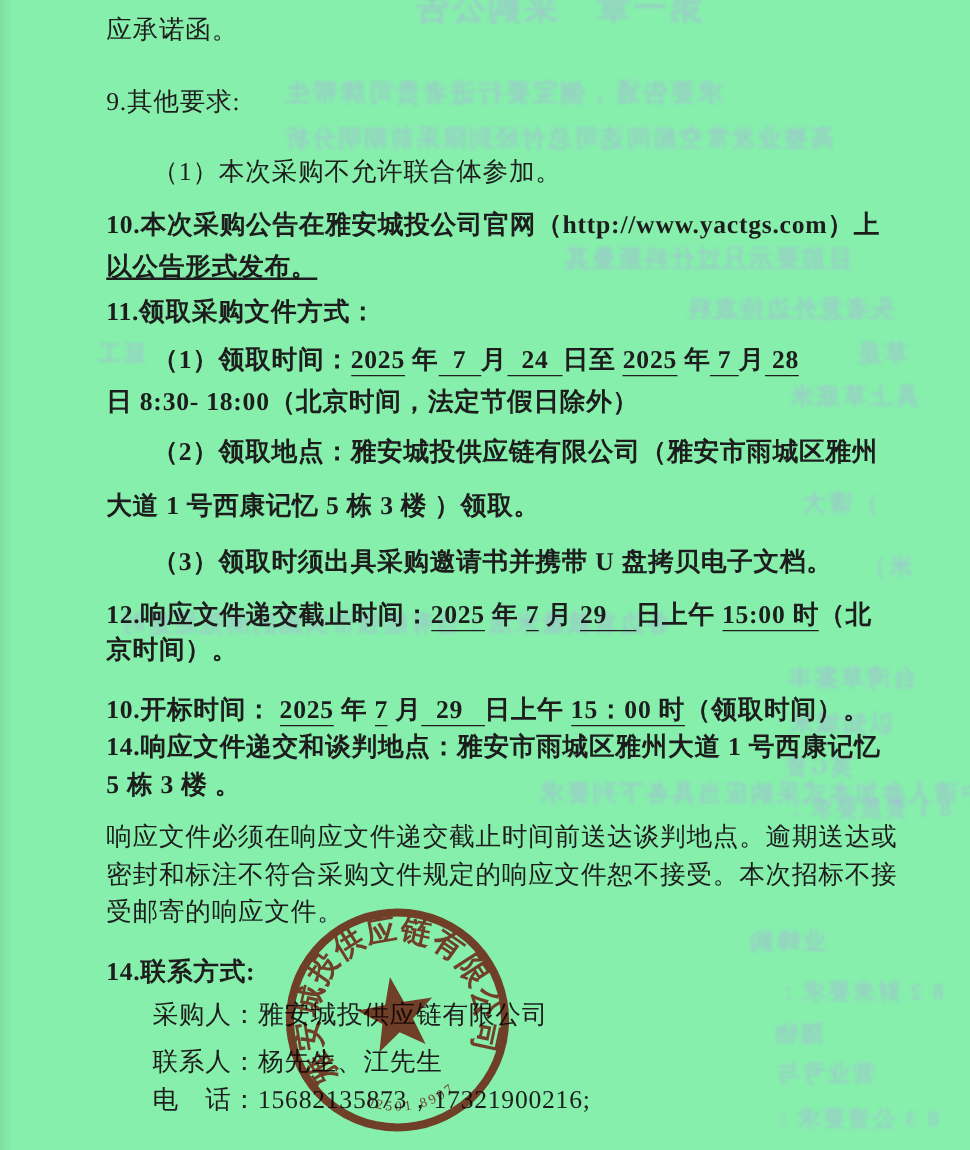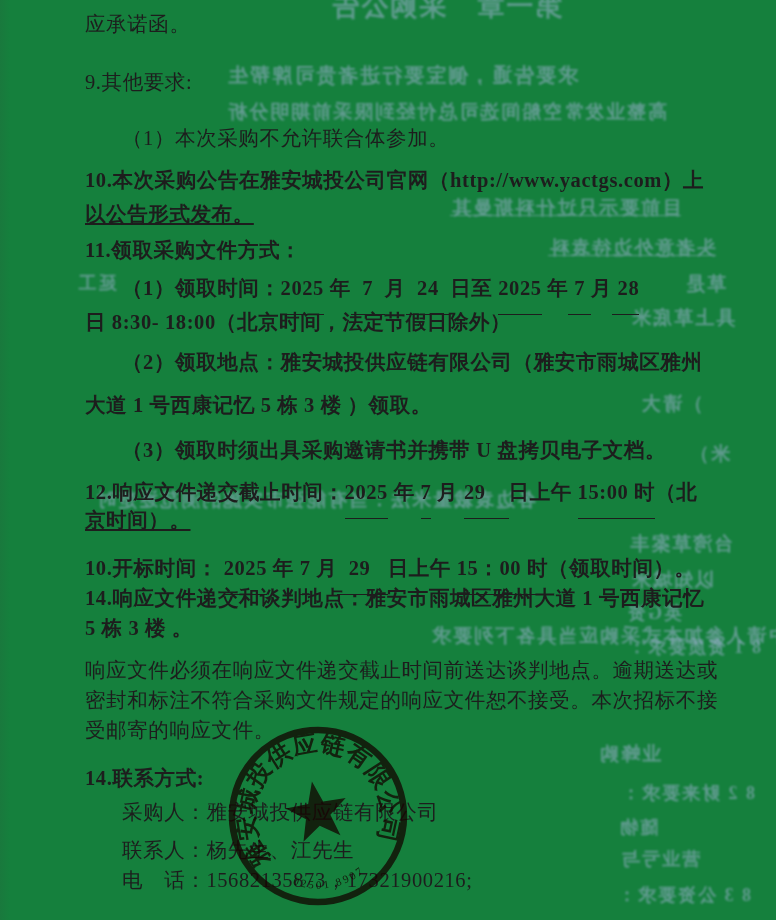--- a/index.html
+++ b/index.html
@@ -1,40 +1,40 @@
 <!DOCTYPE html>
 <html><head>
 <meta charset="utf-8">
 <style>
   html,body { margin:0; padding:0; background:#e8e8e8; }
   .page {
     position:relative;
     width:776px; height:920px;
     margin:0 auto;
-    background:#15803d;
+    background:#86efac;
     overflow:hidden;
     font-family:"Liberation Serif","DejaVu Serif",serif;
     color:#1d1d1d;
   }
   
   .page::before {
     content:"";
     position:absolute; left:0; top:0; bottom:0; width:10px;
     background:linear-gradient(to right, rgba(60,60,60,0.10), rgba(60,60,60,0));
     pointer-events:none;
   }
   .line {
     position:absolute;
     font-size:20.5px;
     line-height:1.25;
     letter-spacing:0.6px;
     white-space:pre;
   }
   .line.b { font-weight:bold; }
-  .u { border-bottom:1.6px solid #1d1d1d; padding-bottom:15px; }
+  .u { border-bottom:1.6px solid #1d1d1d; padding-bottom:1px; }
   .bleed {
     position:absolute;
     color:#a6b4da;
     opacity:0.52;
     filter:blur(1.1px);
     font-weight:bold;
     transform:scaleX(-1);
     white-space:pre;
     letter-spacing:2px;
     line-height:1.1;
@@ -82,21 +82,21 @@
       <div class="line" style="left: 122px; top: 126px;"><span>（1）本次采购不允许联合体参加。</span></div>
       <div class="line b" style="left: 85px; top: 168px;"><span>10.本次采购公告在雅安城投公司官网（http://www.yactgs.com）上</span></div>
       <div class="line b" style="left: 85px; top: 202px; text-decoration: underline;"><span>以公告形式发布。</span></div>
       <div class="line b" style="left: 85px; top: 238px;"><span>11.领取采购文件方式：</span></div>
       <div class="line b" style="left: 122px; top: 276px;"><span>（1）领取时间：</span><span class="u">2025</span><span> 年</span><span class="u">  7  </span><span>月</span><span class="u">  24  </span><span>日至 </span><span class="u">2025</span><span> 年</span><span class="u"> 7 </span><span>月</span><span class="u"> 28</span></div>
       <div class="line b" style="left: 85px; top: 310px;"><span>日 8:30- 18:00（北京时间，法定节假日除外）</span></div>
       <div class="line b" style="left: 122px; top: 350px;"><span>（2）领取地点：雅安城投供应链有限公司（雅安市雨城区雅州</span></div>
       <div class="line b" style="left: 85px; top: 393px;"><span>大道 1 号西康记忆 5 栋 3 楼 ）领取。</span></div>
       <div class="line b" style="left: 122px; top: 438px;"><span>（3）领取时须出具采购邀请书并携带 U 盘拷贝电子文档。</span></div>
       <div class="line b" style="left: 85px; top: 480px;"><span>12.响应文件递交截止时间：</span><span class="u">2025</span><span> 年 </span><span class="u">7</span><span> 月 </span><span class="u">29    </span><span>日上午 </span><span class="u">15:00 时</span><span>（北</span></div>
-      <div class="line b" style="left: 85px; top: 508px; text-decoration: underline;"><span>京时间）。</span></div>
+      <div class="line b" style="left: 85px; top: 508px;"><span>京时间）。</span></div>
       <div class="line b" style="left: 85px; top: 556px;"><span>10.开标时间： </span><span class="u">2025</span><span> 年 </span><span class="u">7</span><span> 月</span><span class="u">  29   </span><span>日上午 </span><span class="u">15：00 时</span><span>（领取时间）。</span></div>
       <div class="line b" style="left: 85px; top: 586px;"><span>14.响应文件递交和谈判地点：雅安市雨城区雅州大道 1 号西康记忆</span></div>
       <div class="line b" style="left: 85px; top: 616px;"><span>5 栋 3 楼 。</span></div>
       <div class="line" style="left: 85px; top: 658px;"><span>响应文件必须在响应文件递交截止时间前送达谈判地点。逾期送达或</span></div>
       <div class="line" style="left: 85px; top: 688px;"><span>密封和标注不符合采购文件规定的响应文件恕不接受。本次招标不接</span></div>
       <div class="line" style="left: 85px; top: 718px;"><span>受邮寄的响应文件。</span></div>
       <div class="line" style="left: 85px; top: 766px; font-weight: bold;"><span>14.联系方式:</span></div>
       <div class="line" style="left: 122px; top: 800px;"><span>采购人：雅安城投供应链有限公司</span></div>
       <div class="line" style="left: 122px; top: 838px;"><span>联系人：杨先生、江先生</span></div>
       <div class="line" style="left: 122px; top: 868px;"><span>电　话：15682135873，17321900216;</span></div>

